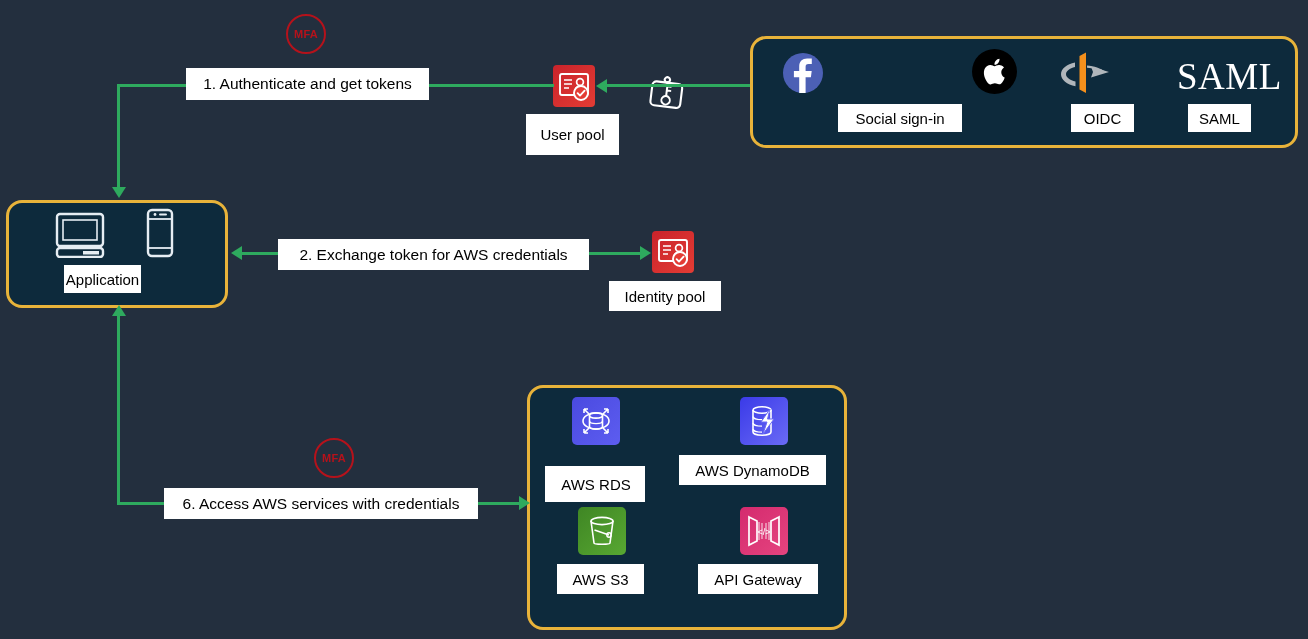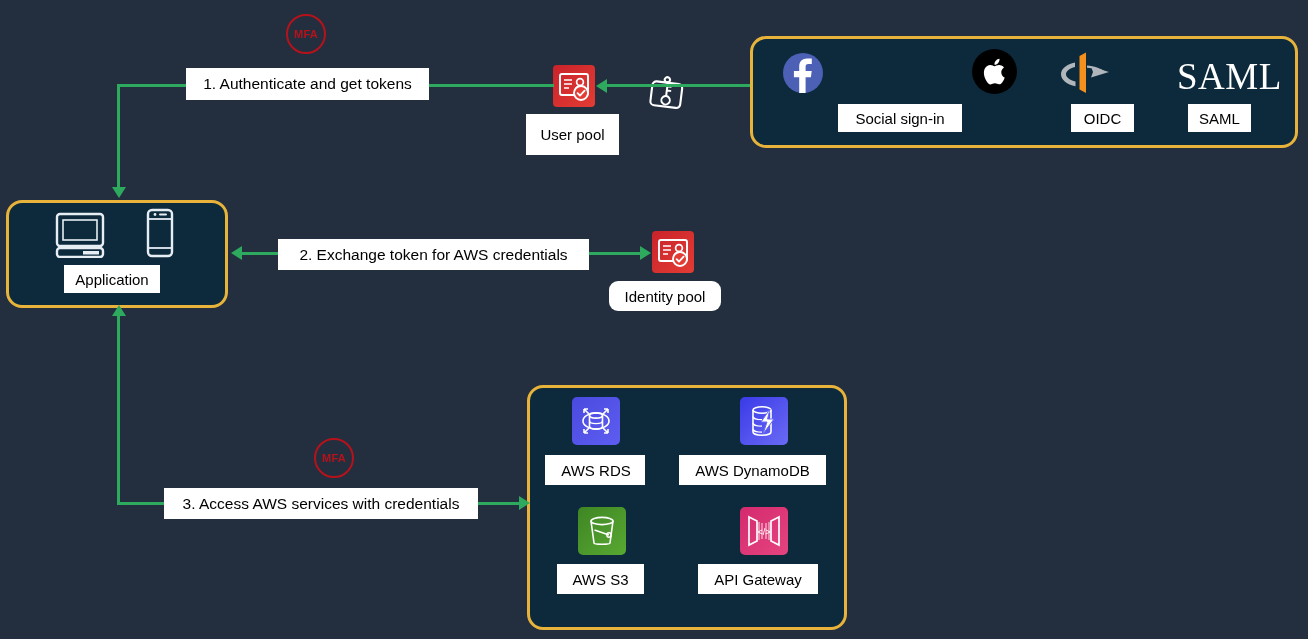--- a/index.html
+++ b/index.html
@@ -137,21 +137,21 @@
   <div class="logo-box" style="left:146px; top:208px; width:28px; height:50px;">
     <svg width="28" height="50" viewBox="0 0 28 50">
       <rect x="2" y="2" width="24" height="46" rx="4" fill="none" stroke="#e6edf3" stroke-width="2.4"></rect>
       <line x1="2" y1="11" x2="26" y2="11" stroke="#e6edf3" stroke-width="1.8"></line>
       <line x1="2" y1="40" x2="26" y2="40" stroke="#e6edf3" stroke-width="1.8"></line>
       <circle cx="9" cy="6.5" r="1.4" fill="#e6edf3"></circle>
       <rect x="13" y="5.4" width="8" height="2.2" rx="1.1" fill="#e6edf3"></rect>
     </svg>
   </div>
 
-  <div class="chip" style="left:64px; top:265px; width:96px; height:28px;">Application</div>
+  <div class="chip" style="left:64px; top:265px; width:77px; height:28px;">Application</div>
 
   <div class="group" style="left:527px; top:385px; width:320px; height:245px;"></div>
 
   <div class="tile rds" style="left:572px; top:397px;">
     <svg width="38" height="38" viewBox="0 0 38 38">
       <ellipse cx="19" cy="19" rx="13" ry="8" fill="none" stroke="#ffffff" stroke-width="1.6"></ellipse>
       <ellipse cx="19" cy="13.5" rx="6.5" ry="2.6" fill="none" stroke="#ffffff" stroke-width="1.6"></ellipse>
       <path d="M12.5 13.5v11c0 1.5 2.9 2.6 6.5 2.6s6.5-1.1 6.5-2.6v-11" fill="none" stroke="#ffffff" stroke-width="1.6"></path>
       <path d="M12.5 19c0 1.5 2.9 2.6 6.5 2.6s6.5-1.1 6.5-2.6" fill="none" stroke="#ffffff" stroke-width="1.3"></path>
       <g stroke="#ffffff" stroke-width="1.6" fill="none">
@@ -183,21 +183,21 @@
 
   <div class="tile apigw" style="left:740px; top:507px;">
     <svg width="36" height="36" viewBox="0 0 36 36">
       <path d="M3 4 L11 8 L11 28 L3 32 Z" fill="none" stroke="#ffffff" stroke-width="1.7"></path>
       <path d="M33 4 L25 8 L25 28 L33 32 Z" fill="none" stroke="#ffffff" stroke-width="1.7"></path>
       <path d="M13 9 L13 27 M16 10 L16 26 M20 10 L20 26 M23 9 L23 27" stroke="#ffffff" stroke-width="1.2" opacity=".7"></path>
       <text x="18" y="21.5" font-family="Liberation Sans, sans-serif" font-size="9" fill="#ffffff" text-anchor="middle">&lt;/&gt;</text>
     </svg>
   </div>
 
-  <div class="chip" style="left:545px; top:455px; width:100px; height:30px;padding-left:12px;">AWS RDS</div>
+  <div class="chip" style="left:545px; top:466px; width:100px; height:36px;padding-left:12px;">AWS RDS</div>
   <div class="chip" style="left:679px; top:455px; width:147px; height:30px;">AWS DynamoDB</div>
   <div class="chip" style="left:557px; top:564px; width:87px; height:30px;">AWS S3</div>
   <div class="chip" style="left:698px; top:564px; width:120px; height:30px;">API Gateway</div>
 
   <div class="tile pool" style="left:553px; top:65px;">
     <svg width="32" height="32" viewBox="0 0 32 32">
       <rect x="2" y="4" width="28" height="21" rx="2" fill="none" stroke="#ffffff" stroke-width="1.9"></rect>
       <circle cx="22" cy="12" r="3.4" fill="none" stroke="#ffffff" stroke-width="1.7"></circle>
       <path d="M17 20c.8-2.6 2.7-4 5-4s4.2 1.4 5 4" fill="none" stroke="#ffffff" stroke-width="1.6"></path>
       <path d="M6 10h8M6 14h8M6 18h5" stroke="#ffffff" stroke-width="1.7"></path>
@@ -221,21 +221,21 @@
   <div class="tile pool" style="left:652px; top:231px;">
     <svg width="32" height="32" viewBox="0 0 32 32">
       <rect x="2" y="4" width="28" height="21" rx="2" fill="none" stroke="#ffffff" stroke-width="1.9"></rect>
       <circle cx="22" cy="12" r="3.4" fill="none" stroke="#ffffff" stroke-width="1.7"></circle>
       <path d="M17 20c.8-2.6 2.7-4 5-4s4.2 1.4 5 4" fill="none" stroke="#ffffff" stroke-width="1.6"></path>
       <path d="M6 10h8M6 14h8M6 18h5" stroke="#ffffff" stroke-width="1.7"></path>
       <circle cx="23" cy="23" r="7" fill="#e33c34" stroke="#ffffff" stroke-width="1.9"></circle>
       <path d="M19.6 23.2 L22 25.6 L26.6 20.7" fill="none" stroke="#ffffff" stroke-width="1.9" stroke-linecap="round" stroke-linejoin="round"></path>
     </svg>
   </div>
-  <div class="chip" style="left:609px; top:281px; width:112px; height:30px;border-radius:9px;">Identity pool</div>
+  <div class="chip" style="left:609px; top:281px; width:112px; height:30px;">Identity pool</div>
 
   <div class="gline h" style="left:605px; top:84px; width:145px;"></div>
   <div class="arrow left" style="left:596px; top:79px;"></div>
 
   <div class="gline h" style="left:429px; top:84px; width:125px;"></div>
   <div class="gline h" style="left:117px; top:84px; width:71px;"></div>
   <div class="gline v" style="left:117px; top:84px; height:103px;"></div>
   <div class="arrow down" style="left:112px; top:187px;"></div>
 
   <div class="chip big" style="left:186px; top:68px; width:243px; height:32px;">1. Authenticate and get tokens</div>
@@ -249,17 +249,17 @@
   <div class="arrow left" style="left:231px; top:246px;"></div>
 
   <div class="chip big" style="left:278px; top:239px; width:311px; height:31px;">2. Exchange token for AWS credentials</div>
 
   <div class="gline v" style="left:117px; top:316px; height:189px;"></div>
   <div class="arrow up" style="left:112px; top:305px;"></div>
   <div class="gline h" style="left:117px; top:502px; width:48px;"></div>
   <div class="gline h" style="left:478px; top:502px; width:48px;"></div>
   <div class="arrow right" style="left:519px; top:496px;"></div>
 
-  <div class="chip big" style="left:164px; top:488px; width:314px; height:31px;">3. Access AWS services with credentials</div>
+  <div class="chip big" style="left:164px; top:488px; width:314px; height:31px;">6. Access AWS services with credentials</div>
 
   <div class="mfa" style="left:314px; top:438px;">MFA</div>
 
 </div>
 
 </body></html>

